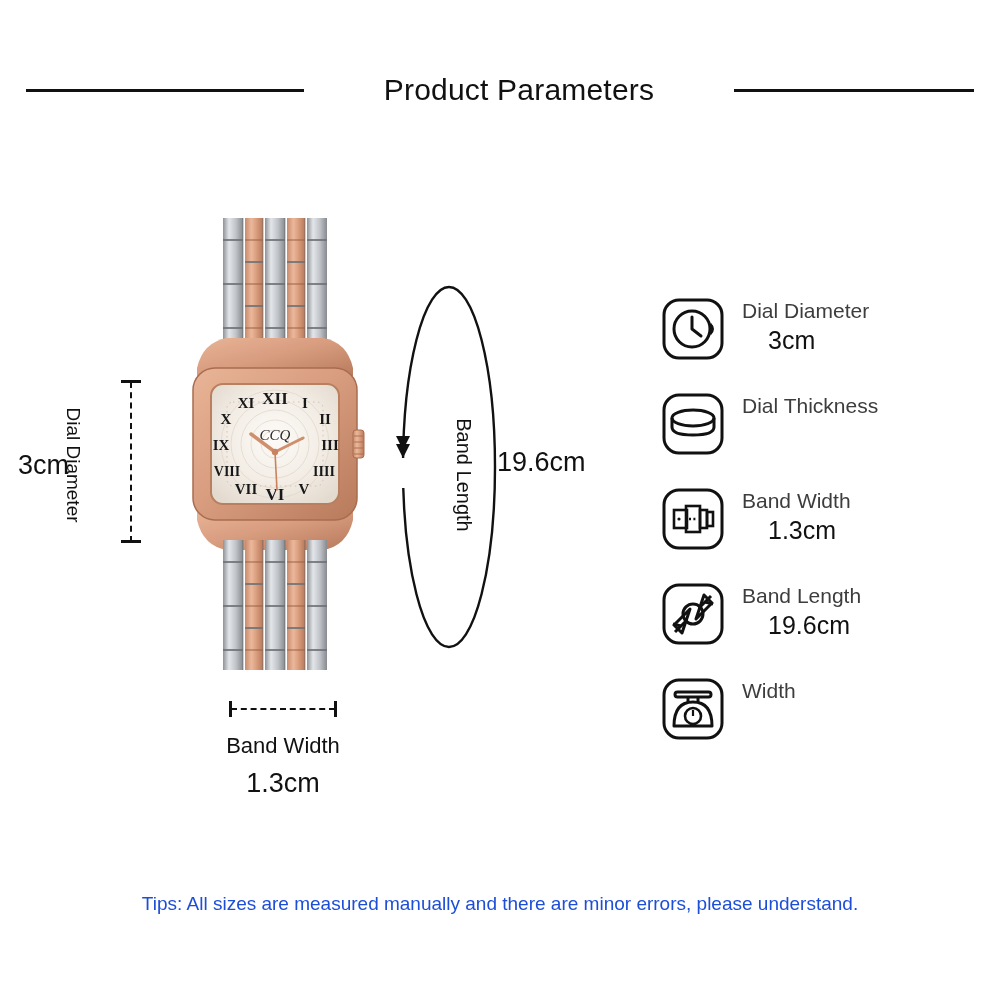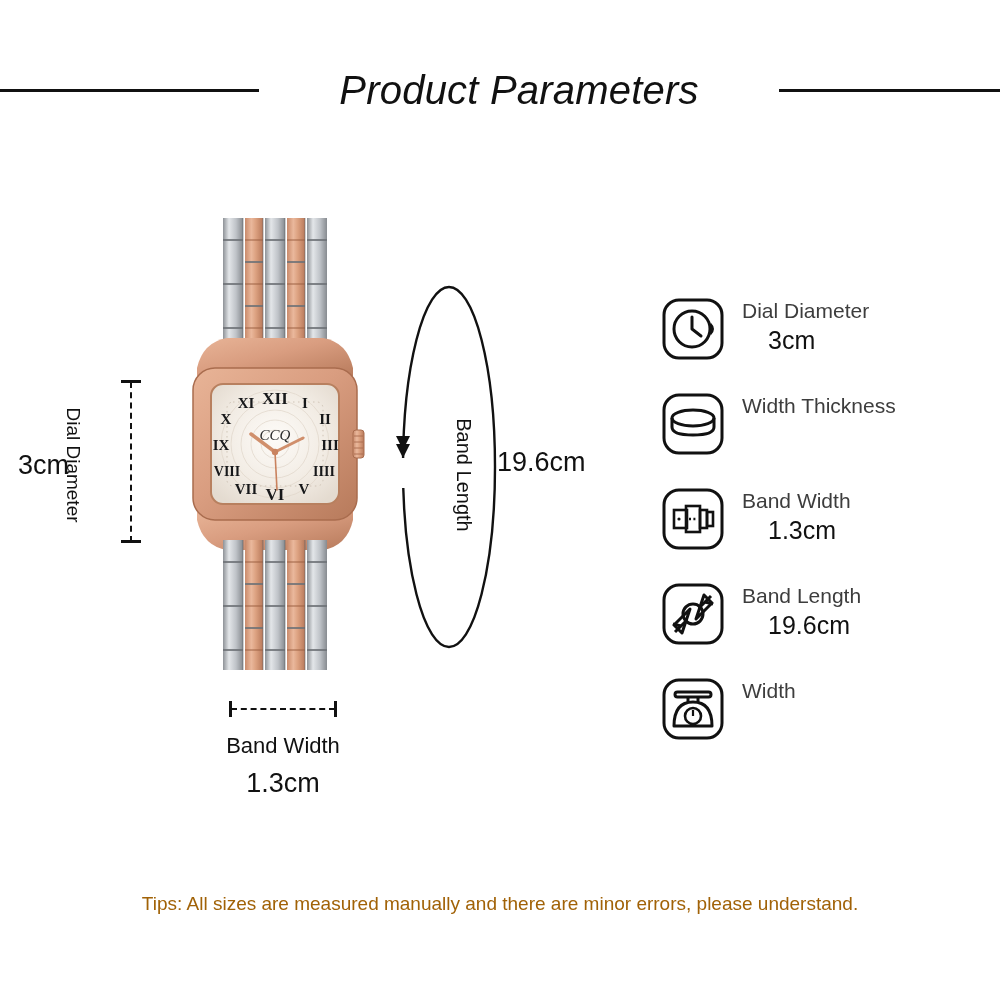--- a/index.html
+++ b/index.html
@@ -28,26 +28,25 @@
     justify-content: center;
   }
   .header-rule {
     height: 3px;
     background: #111111;
     flex: 0 0 auto;
   }
   .rule-left  { width: 278px; margin-right: 80px; }
   .rule-right { width: 240px; margin-left: 80px; }
   .header-title {
-    font-size: 40px;
+    font-size: 30px;
     letter-spacing: .2px;
     color: #111111;
     white-space: nowrap;
     font-weight: 400;
-    font-style: italic;
   }
 
   
   .dial-measure {
     position: absolute;
     left: 118px;
     top: 378px;
     width: 26px;
     height: 168px;
   }
@@ -208,21 +207,21 @@
   }
 
   
   .tips {
     position: absolute;
     left: 0;
     top: 893px;
     width: 1000px;
     text-align: center;
     font-size: 19px;
-    color: #a16207;
+    color: #1d4ed8;
   }
 </style>
 </head>
 <body>
 
 <div class="header">
   <div class="header-rule rule-left"></div>
   <div class="header-title">Product Parameters</div>
   <div class="header-rule rule-right"></div>
 </div>
@@ -433,21 +432,21 @@
 
   <div class="spec-row">
     <div class="spec-icon">
       <svg width="66" height="66" viewBox="0 0 66 66" xmlns="http://www.w3.org/2000/svg">
         <rect x="4" y="4" width="58" height="58" rx="15" fill="none" stroke="#111111" stroke-width="3"></rect>
         <ellipse cx="33" cy="27" rx="21" ry="8" fill="none" stroke="#111111" stroke-width="3"></ellipse>
         <path d="M12 27 L12 36 q0 8 21 8 q21 0 21 -8 L54 27" fill="none" stroke="#111111" stroke-width="3"></path>
       </svg>
     </div>
     <div class="spec-text">
-      <div class="spec-label">Width Thickness</div>
+      <div class="spec-label">Dial Thickness</div>
     </div>
   </div>
 
   <div class="spec-row">
     <div class="spec-icon">
       <svg width="66" height="66" viewBox="0 0 66 66" xmlns="http://www.w3.org/2000/svg">
         <rect x="4" y="4" width="58" height="58" rx="15" fill="none" stroke="#111111" stroke-width="3"></rect>
         <rect x="14" y="24" width="13" height="18" fill="none" stroke="#111111" stroke-width="2.6"></rect>
         <rect x="26" y="20" width="14" height="26" fill="none" stroke="#111111" stroke-width="2.6"></rect>
         <rect x="40" y="24" width="7" height="18" fill="none" stroke="#111111" stroke-width="2.6"></rect>

